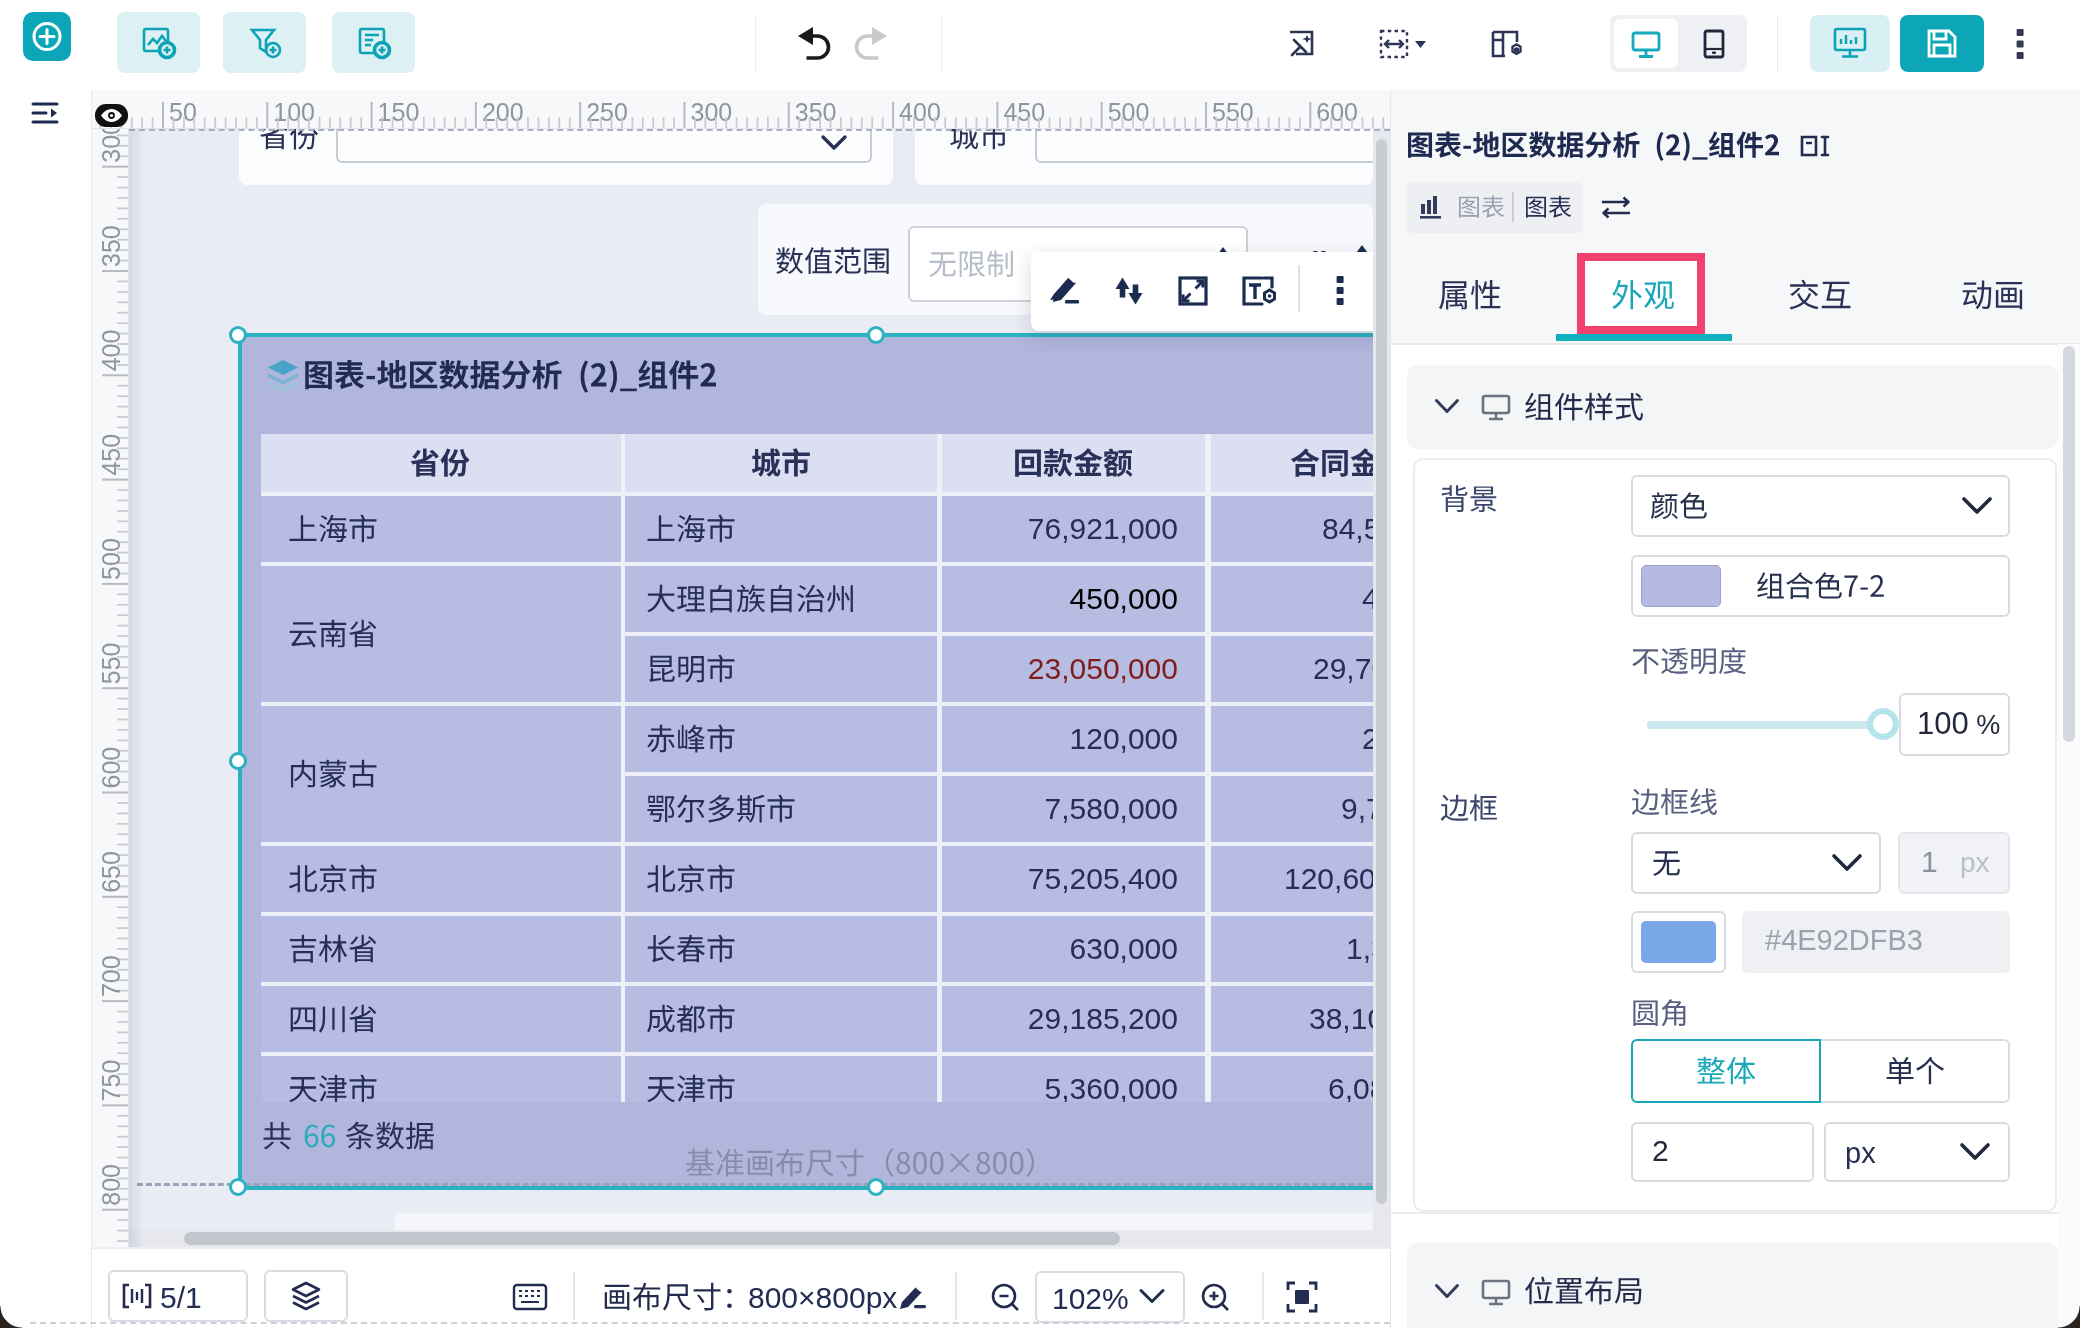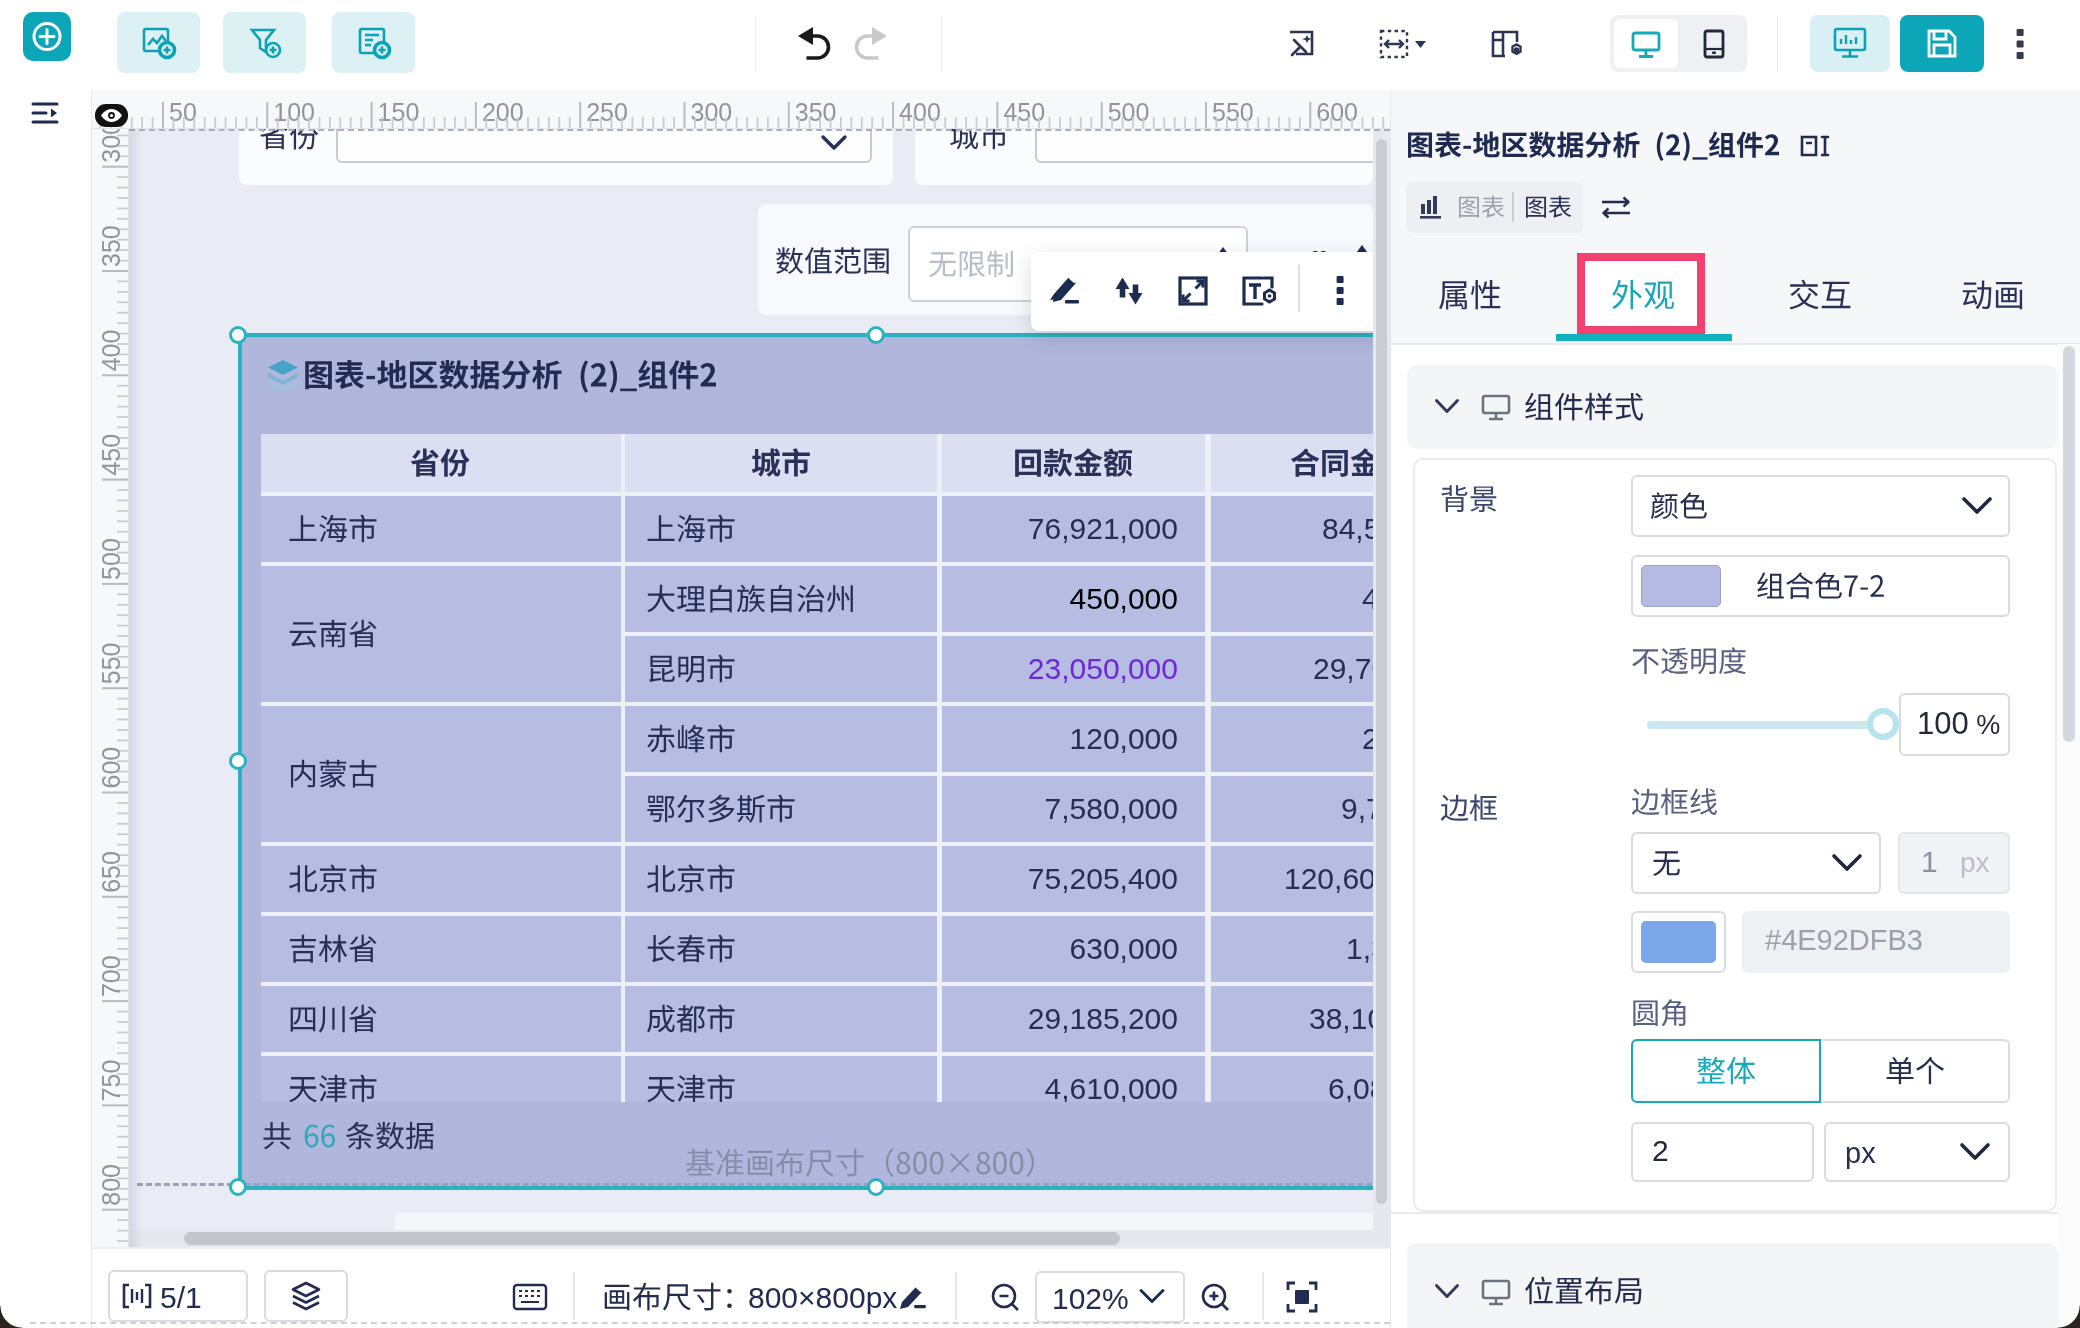--- a/index.html
+++ b/index.html
@@ -487,27 +487,27 @@
 <div class="abs" style="left:704px;top:579px;width:263px;height:66px;background:#b7bce2"></div>
 <div class="abs" style="left:973px;top:579px;width:179px;height:66px;background:#b7bce2"></div>
 <div class="abs" style="left:387px;top:649px;width:312px;height:66px;background:#b7bce2"></div>
 <div class="abs" style="left:704px;top:649px;width:263px;height:66px;background:#b7bce2"></div>
 <div class="abs" style="left:973px;top:649px;width:179px;height:66px;background:#b7bce2"></div>
 <div class="abs" style="left:387px;top:719px;width:312px;height:66px;background:#b7bce2"></div>
 <div class="abs" style="left:704px;top:719px;width:263px;height:66px;background:#b7bce2"></div>
 <div class="abs" style="left:973px;top:719px;width:179px;height:66px;background:#b7bce2"></div>
 <div class="abs" style="left:704px;top:175px;width:236px;text-align:right;font-size:30px;color:#262e55">76,921,000</div>
 <div class="abs" style="left:704px;top:245px;width:236px;text-align:right;font-size:30px;color:#000000">450,000</div>
-<div class="abs" style="left:704px;top:315px;width:236px;text-align:right;font-size:30px;color:#6d28d9">23,050,000</div>
+<div class="abs" style="left:704px;top:315px;width:236px;text-align:right;font-size:30px;color:#7f1d1d">23,050,000</div>
 <div class="abs" style="left:704px;top:385px;width:236px;text-align:right;font-size:30px;color:#262e55">120,000</div>
 <div class="abs" style="left:704px;top:455px;width:236px;text-align:right;font-size:30px;color:#262e55">7,580,000</div>
 <div class="abs" style="left:704px;top:525px;width:236px;text-align:right;font-size:30px;color:#262e55">75,205,400</div>
 <div class="abs" style="left:704px;top:595px;width:236px;text-align:right;font-size:30px;color:#262e55">630,000</div>
 <div class="abs" style="left:704px;top:665px;width:236px;text-align:right;font-size:30px;color:#262e55">29,185,200</div>
-<div class="abs" style="left:704px;top:735px;width:236px;text-align:right;font-size:30px;color:#262e55">4,610,000</div>
+<div class="abs" style="left:704px;top:735px;width:236px;text-align:right;font-size:30px;color:#262e55">5,360,000</div>
 <div class="abs" style="left:1084px;top:175px;font-size:30px;color:#262e55">84,500,000</div>
 <div class="abs" style="left:1124px;top:245px;font-size:30px;color:#262e55">4,500,000</div>
 <div class="abs" style="left:1075px;top:315px;font-size:30px;color:#262e55">29,700,000</div>
 <div class="abs" style="left:1124px;top:385px;font-size:30px;color:#262e55">2,800,000</div>
 <div class="abs" style="left:1103px;top:455px;font-size:30px;color:#262e55">9,700,000</div>
 <div class="abs" style="left:1046px;top:525px;font-size:30px;color:#262e55">120,600,000</div>
 <div class="abs" style="left:1108px;top:595px;font-size:30px;color:#262e55">1,300,000</div>
 <div class="abs" style="left:1071px;top:665px;font-size:30px;color:#262e55">38,100,000</div>
 <div class="abs" style="left:1090px;top:735px;font-size:30px;color:#262e55">6,080,000</div>
 <svg class="abs" style="left:0;top:0" width="1152" height="849" viewBox="0 0 1152 849">

